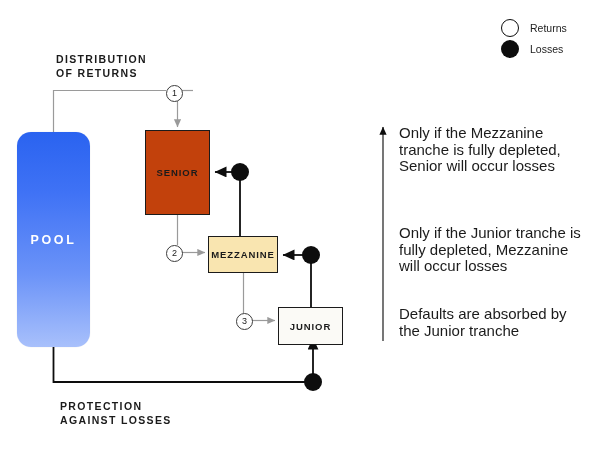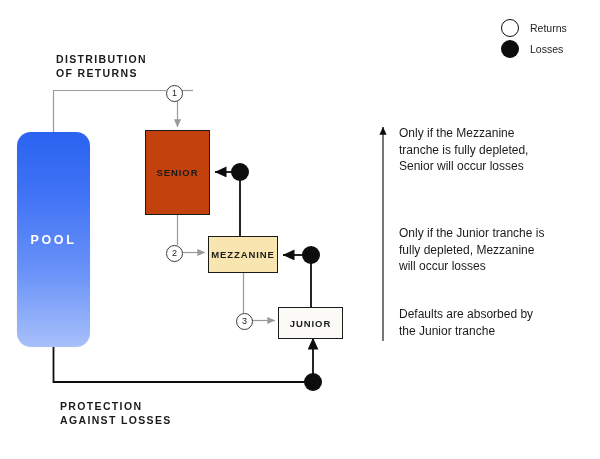--- a/index.html
+++ b/index.html
@@ -52,21 +52,21 @@
     border:1.4px solid #1b1b1b;
     display:flex;align-items:center;justify-content:center;
     color:#1b1b1b;
     font-size:9.5px;
     font-weight:bold;
     letter-spacing:0.9px;
     box-sizing:border-box;
   }
   #senior{left:145px;top:130px;width:65px;height:85px;background:#c2410c;}
   #mezzanine{left:208px;top:236px;width:70px;height:37px;background:#f9e5b0;}
-  #junior{left:278px;top:307px;width:65px;height:32px;background:#fbfaf6;}
+  #junior{left:278px;top:307px;width:65px;height:38px;background:#fbfaf6;}
 
   
   .numcircle{
     position:absolute;
     width:15px;height:15px;
     border:1.1px solid #3c3c3c;
     border-radius:50%;
     background:#ffffff;
     color:#1b1b1b;
     font-size:9px;
@@ -93,21 +93,21 @@
   .legend-row{display:flex;align-items:center;height:21px;}
   .legend-mark{width:18px;height:18px;border-radius:50%;box-sizing:border-box;}
   .legend-mark.open{border:1.6px solid #0d0d0d;background:#ffffff;}
   .legend-mark.filled{background:#0d0d0d;}
   .legend-text{margin-left:11px;font-size:10.5px;color:#222;white-space:nowrap;}
 
   
   .annot{
     position:absolute;
     left:399px;
-    font-size:12px;
+    font-size:15px;
     color:#1b1b1b;
     line-height:16.5px;
     width:190px;
     white-space:pre-line;
   }
   #annot1{top:125px;}
   #annot2{top:225px;}
   #annot3{top:306px;}
 </style>
 </head>

